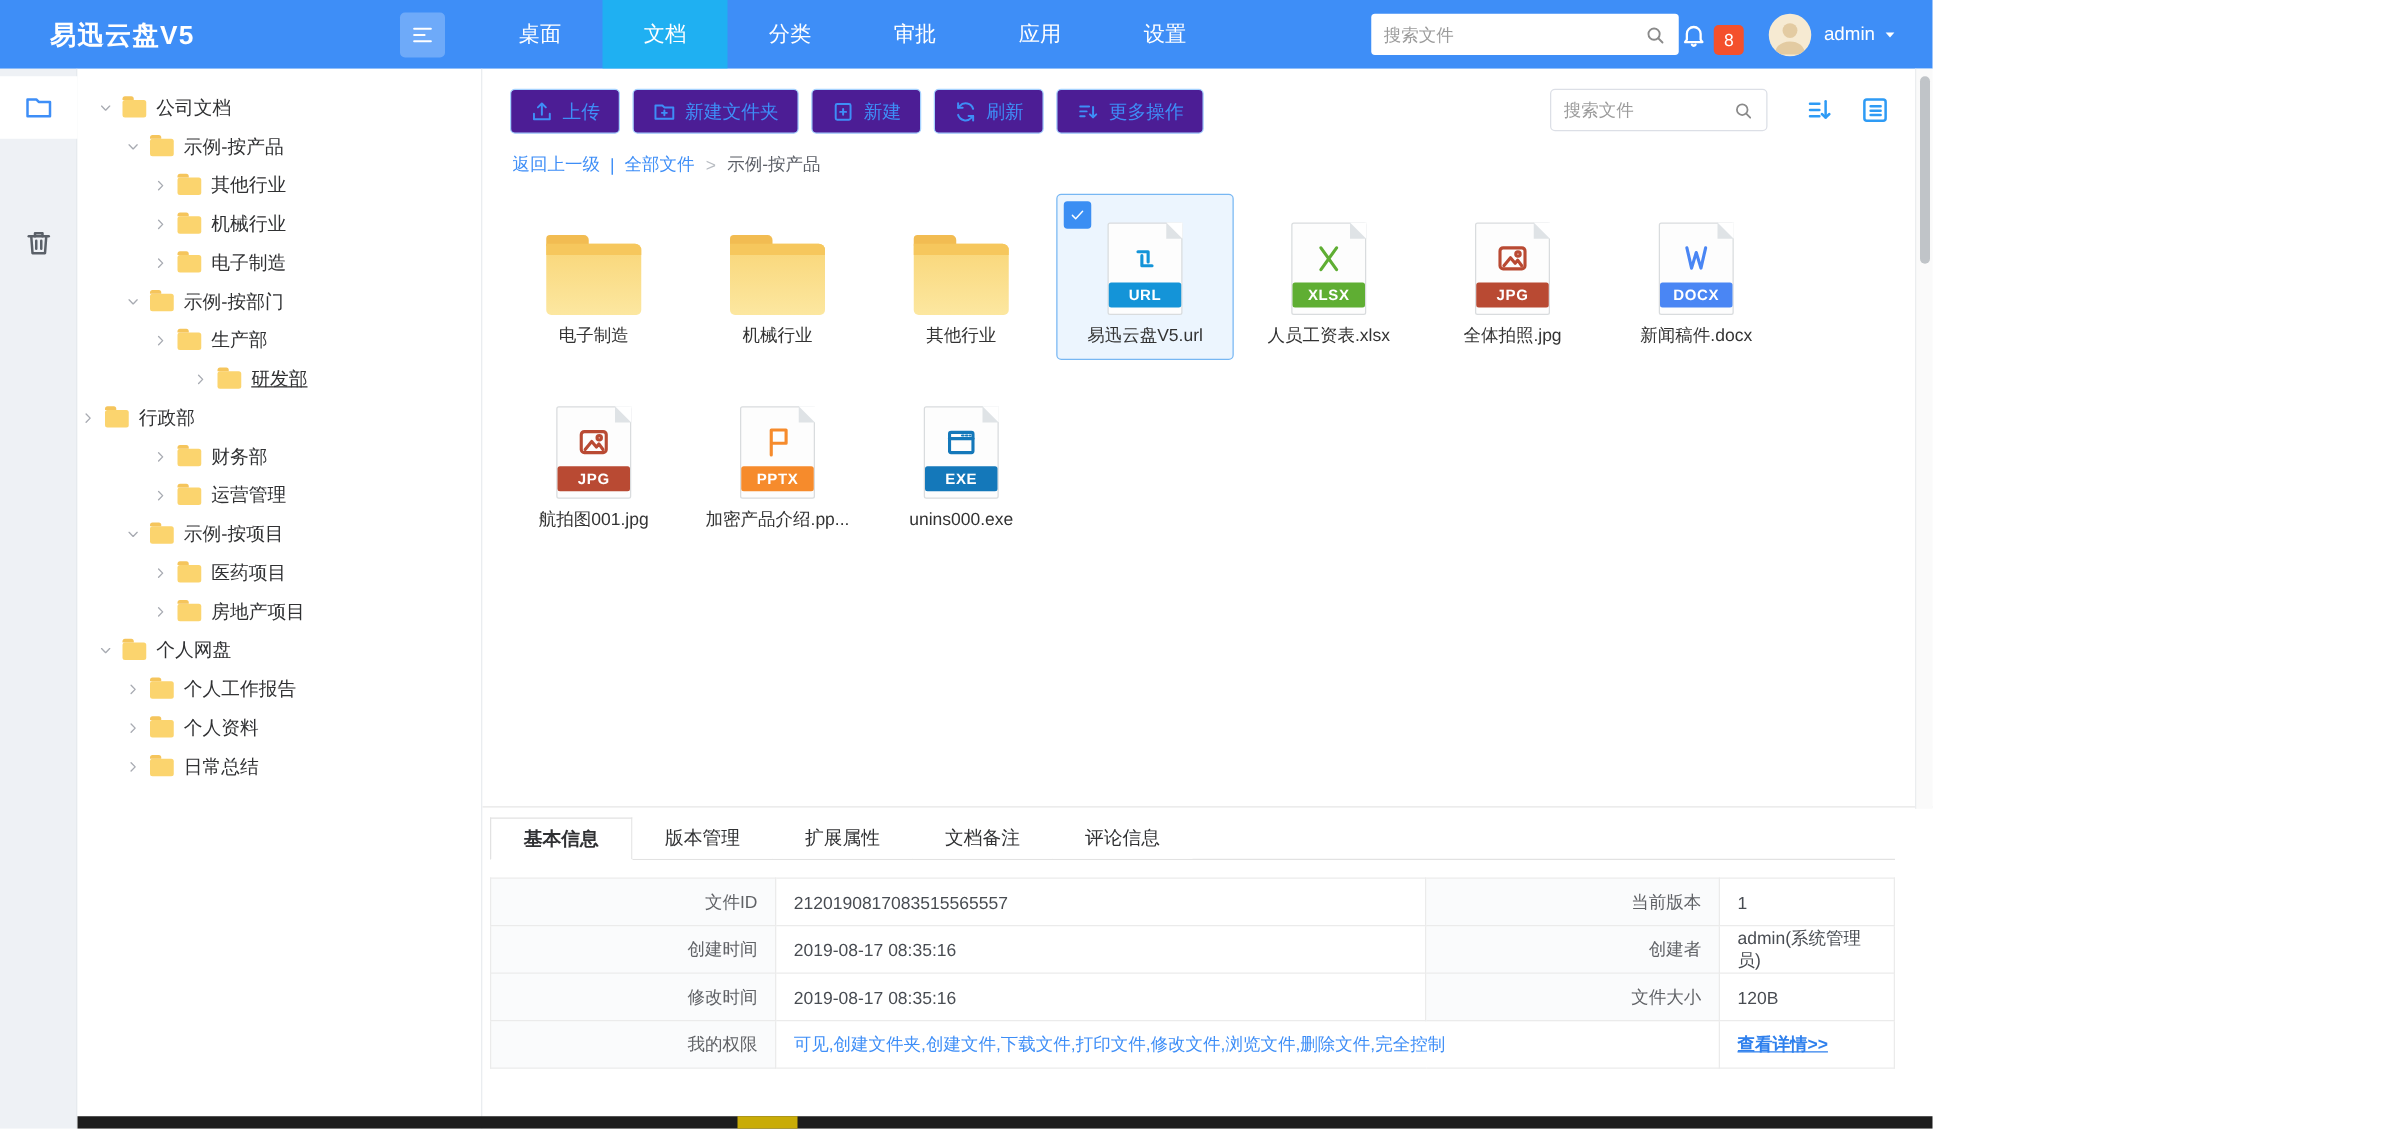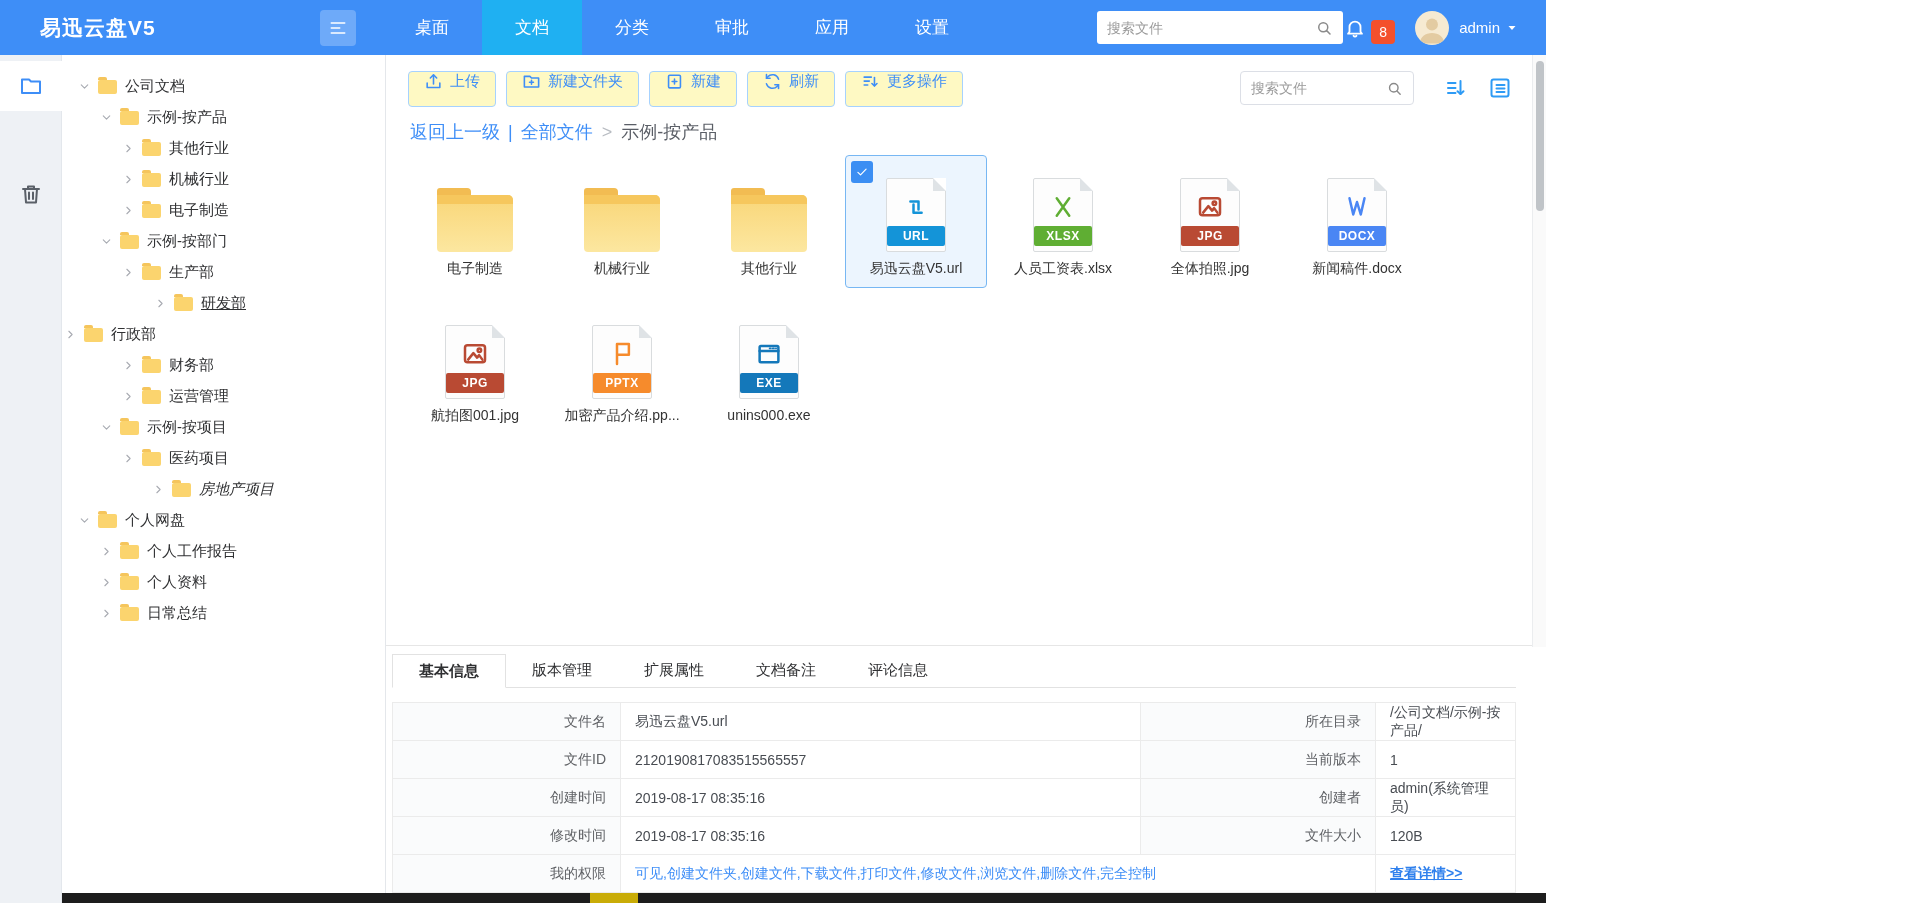--- a/index.html
+++ b/index.html
@@ -41,33 +41,33 @@
   .tree { width:324px; background:#fff; border-right:1px solid #e4e7eb; padding-top:16px; overflow:hidden; flex-shrink:0; }
   .tree-row { height:31px; display:flex; align-items:center; font-size:15px; color:#303133; cursor:pointer; white-space:nowrap; }
   .tree-row .chev { width:16px; display:flex; justify-content:center; color:#a8abb2; margin-right:6px; flex-shrink:0; }
   .mini-folder { width:19px; height:14px; background:#fbd46e; border-radius:2px; position:relative; margin-right:8px; flex-shrink:0; }
   .mini-folder::before { content:""; position:absolute; top:-3px; left:0; width:9px; height:3px; background:#f5c55c; border-radius:2px 2px 0 0; }
 
   .main { flex:1; display:flex; flex-direction:column; min-width:0; background:#fff; }
 
   
   .toolbar { height:62px; display:flex; align-items:flex-start; padding:16px 34px 0 22px; }
-  .tb-btn { height:36px; border:1px solid #a6d2ff; border-radius:4px; background:#fef9c3; color:#3E8EF7;
-    font-size:15px; display:flex; padding:0 15px; margin-right:10px; cursor:pointer; }
+  .tb-btn { height:36px; border:1px solid #a6d2ff; border-radius:4px; background:#4c1d95; color:#3E8EF7;
+    font-size:15px; display:flex; align-items:center; padding:0 15px; margin-right:10px; cursor:pointer; }
   .tb-btn .ic { display:flex; margin-right:7px; }
   .tb-right { margin-left:auto; display:flex; align-items:center; }
   .tb-search { width:174px; height:34px; border:1px solid #dcdfe6; border-radius:4px; display:flex; align-items:center; padding:0 10px; margin-right:30px; }
   .tb-search input { flex:1; border:none; outline:none; font-size:14px; color:#333; width:110px;
     font-family:"Liberation Sans","DejaVu Sans",sans-serif; }
   .tb-search input::placeholder { color:#9b9b9b; }
   .tb-search .mag { color:#8a8a8a; }
   .view-ic { color:#2E9BF5; margin-left:20px; cursor:pointer; display:flex; }
 
   
-  .crumbs { height:30px; display:flex; align-items:center; padding-left:24px; font-size:18px; }
+  .crumbs { height:30px; display:flex; align-items:center; padding-left:24px; font-size:14px; }
   .crumbs .lnk { color:#3E8EF7; cursor:pointer; }
   .crumbs .pipe { color:#3E8EF7; margin:0 8px; }
   .crumbs .gt { color:#b8bcc2; margin:0 9px; }
   .crumbs .cur { color:#5a5e66; }
 
   
   .grid { flex:1; min-height:0; overflow:hidden; padding:8px 14px 0 18px; display:flex; flex-wrap:wrap; align-content:flex-start; }
   .tile { width:142px; height:133px; margin-right:5px; margin-bottom:14px; border:1px solid transparent; border-radius:4px;
     display:flex; flex-direction:column; align-items:center; position:relative; padding-top:14px; cursor:pointer; }
   .tile.selected { background:#ecf5fe; border-color:#77b7f3; }
@@ -319,21 +319,21 @@
           <span class="chev">
             <span style="width: 13px; height: 13px; display: inline-flex;">
               <svg width="100%" height="100%" viewBox="0 0 24 24" fill="none" stroke="currentColor" stroke-width="2" stroke-linecap="round" stroke-linejoin="round">
                 <path d="M9 6l6 6-6 6"></path>
               </svg>
             </span>
           </span>
           <span class="mini-folder"></span>
           <span>医药项目</span>
         </div>
-        <div class="tree-row" style="padding-left: 88px; font-style: italic;">
+        <div class="tree-row" style="padding-left: 58px;">
           <span class="chev">
             <span style="width: 13px; height: 13px; display: inline-flex;">
               <svg width="100%" height="100%" viewBox="0 0 24 24" fill="none" stroke="currentColor" stroke-width="2" stroke-linecap="round" stroke-linejoin="round">
                 <path d="M9 6l6 6-6 6"></path>
               </svg>
             </span>
           </span>
           <span class="mini-folder"></span>
           <span>房地产项目</span>
         </div>
@@ -616,26 +616,20 @@
             <div class="tab">评论信息</div>
           </div>
         <table class="info">
           <colgroup>
               <col style="width:228px">
               <col style="width:520px">
               <col style="width:235px">
               <col>
             </colgroup>
           <tbody id="info-body">
-              <tr>
-                <td class="lab">文件名</td>
-                <td class="val">易迅云盘V5.url</td>
-                <td class="lab">所在目录</td>
-                <td class="val">/公司文档/示例-按产品/</td>
-              </tr>
               <tr>
                 <td class="lab">文件ID</td>
                 <td class="val">2120190817083515565557</td>
                 <td class="lab">当前版本</td>
                 <td class="val">1</td>
               </tr>
               <tr>
                 <td class="lab">创建时间</td>
                 <td class="val">2019-08-17 08:35:16</td>
                 <td class="lab">创建者</td>

